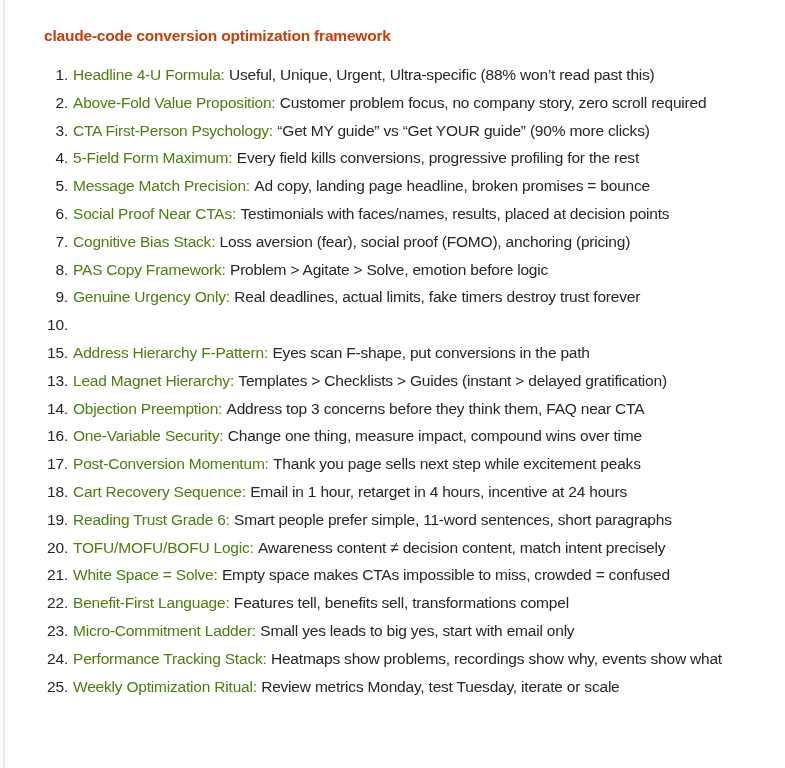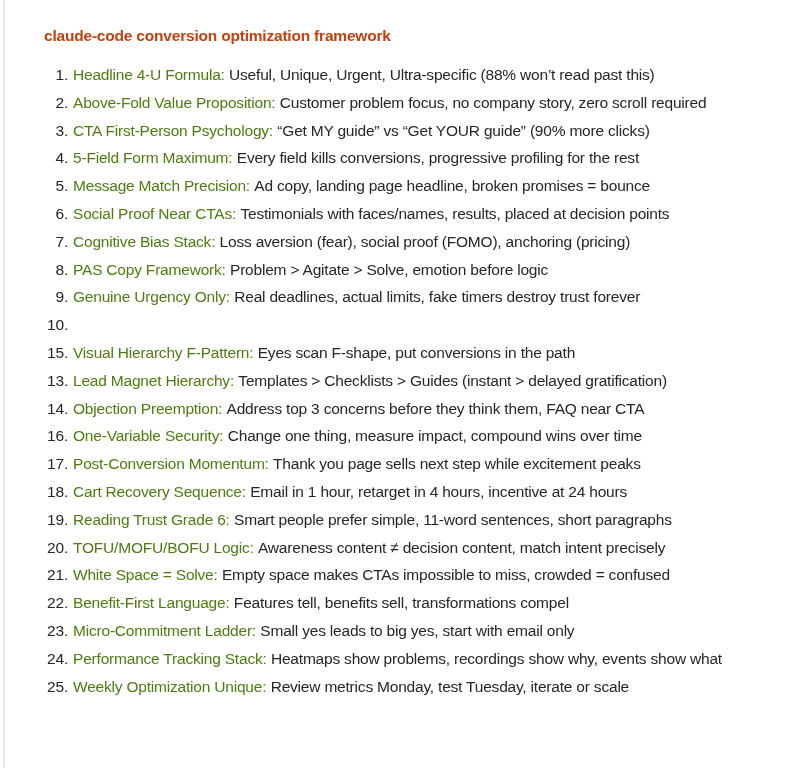--- a/index.html
+++ b/index.html
@@ -114,21 +114,21 @@
         </li>
       <li>
           <span class="num">9.</span>
           <span><span class="term">Genuine Urgency Only:</span><span class="desc">Real deadlines, actual limits, fake timers destroy trust forever</span></span>
         </li>
       <li>
           <span class="num">10.</span>
         </li>
       <li>
           <span class="num">15.</span>
-          <span><span class="term">Visual Hierarchy F-Pattern:</span><span class="desc">Eyes scan F-shape, put conversions in the path</span></span>
+          <span><span class="term">Address Hierarchy F-Pattern:</span><span class="desc">Eyes scan F-shape, put conversions in the path</span></span>
         </li>
       <li>
           <span class="num">13.</span>
           <span><span class="term">Lead Magnet Hierarchy:</span><span class="desc">Templates &gt; Checklists &gt; Guides (instant &gt; delayed gratification)</span></span>
         </li>
       <li>
           <span class="num">14.</span>
           <span><span class="term">Objection Preemption:</span><span class="desc">Address top 3 concerns before they think them, FAQ near CTA</span></span>
         </li>
       <li>
@@ -162,17 +162,17 @@
       <li>
           <span class="num">23.</span>
           <span><span class="term">Micro-Commitment Ladder:</span><span class="desc">Small yes leads to big yes, start with email only</span></span>
         </li>
       <li>
           <span class="num">24.</span>
           <span><span class="term">Performance Tracking Stack:</span><span class="desc">Heatmaps show problems, recordings show why, events show what</span></span>
         </li>
       <li>
           <span class="num">25.</span>
-          <span><span class="term">Weekly Optimization Unique:</span><span class="desc">Review metrics Monday, test Tuesday, iterate or scale</span></span>
+          <span><span class="term">Weekly Optimization Ritual:</span><span class="desc">Review metrics Monday, test Tuesday, iterate or scale</span></span>
         </li>
     </ul>
   </div>
 </div>
 
 </body></html>

